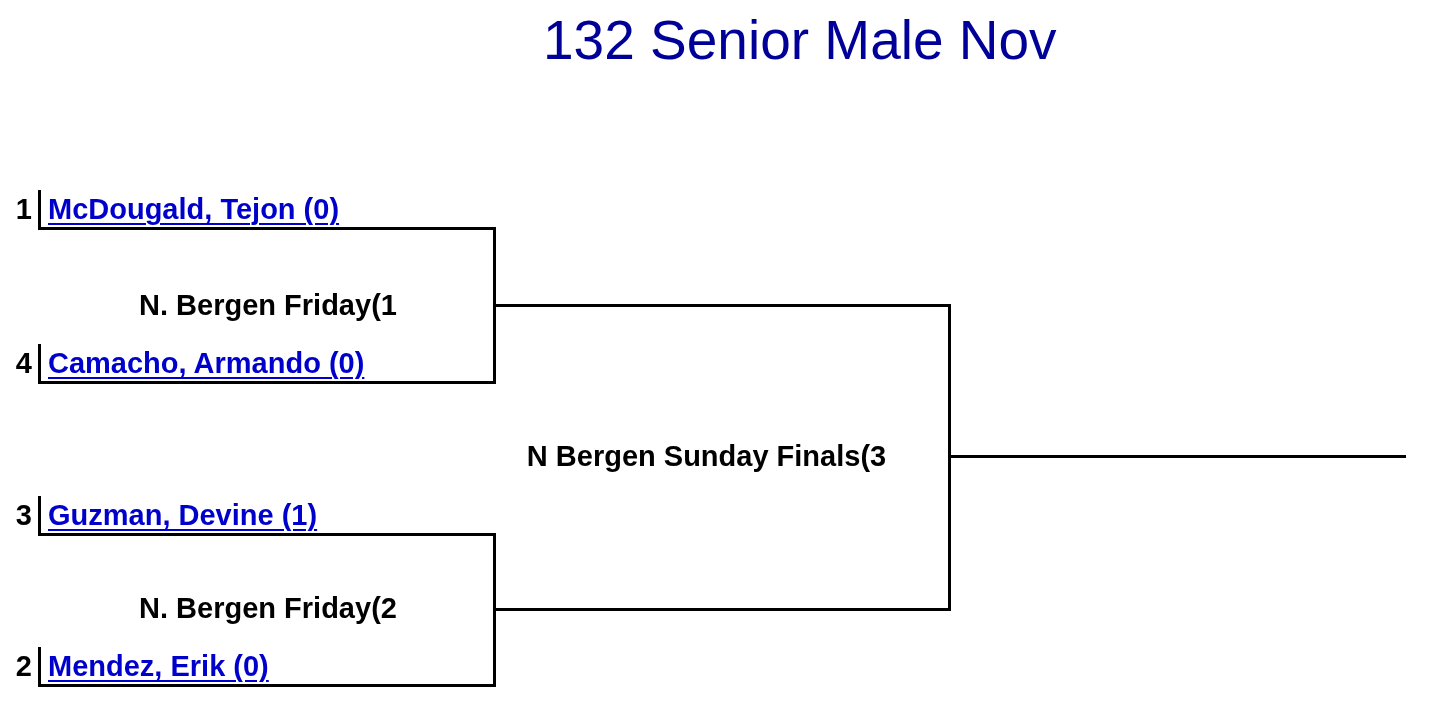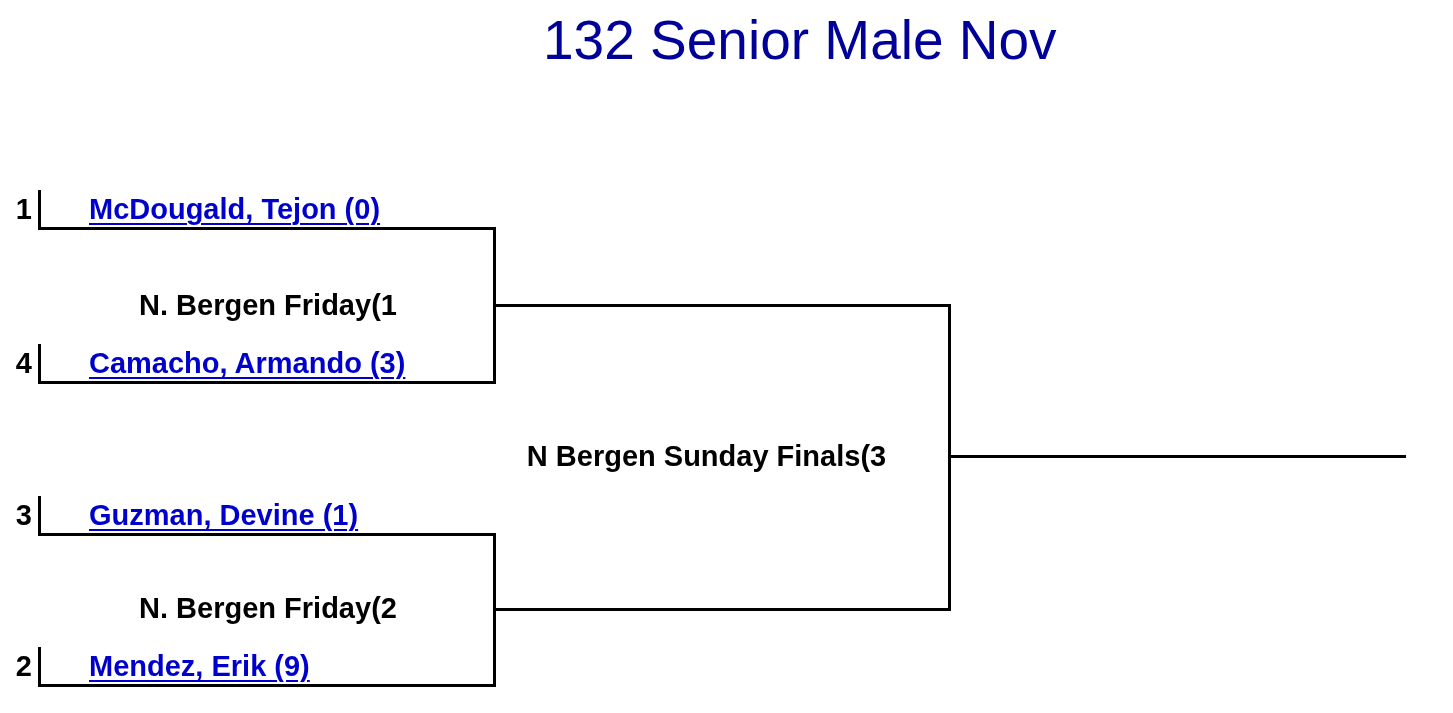--- a/index.html
+++ b/index.html
@@ -48,21 +48,20 @@
   .wrestler {
     font-size: 29px;
     line-height: 1;
     font-weight: 700;
     color: #0000cc;
     text-decoration: underline;
     text-decoration-thickness: 2px;
     text-underline-offset: 4px;
     white-space: nowrap;
     cursor: pointer;
-    margin-left: 41px;
   }
   .match-row {
     display: flex;
     justify-content: center;
     align-items: center;
     height: 32px;
   }
   .match-label, .match-number {
     font-size: 29px;
     line-height: 1;
@@ -83,39 +82,39 @@
   <div class="abs wrestler" style="left:48px; top:195px;">McDougald, Tejon (0)</div>
   <div class="abs hline" style="left:38px; top:227px; width:458px;"></div>
 
   <div class="abs match-row" style="left:48px; top:289px; width:440px;">
     <span class="match-label">N. Bergen Friday</span>
     <span class="match-number">(1</span>
   </div>
 
   <div class="abs seed-num" style="left:0px; top:349px;">4</div>
   <div class="abs tick" style="left:38px; top:344px; height:40px;"></div>
-  <div class="abs wrestler" style="left:48px; top:349px;">Camacho, Armando (3)</div>
+  <div class="abs wrestler" style="left:48px; top:349px;">Camacho, Armando (0)</div>
   <div class="abs hline" style="left:38px; top:381px; width:458px;"></div>
 
   <div class="abs vline" style="left:493px; top:227px; height:157px;"></div>
   <div class="abs hline" style="left:494px; top:304px; width:457px;"></div>
 
   <div class="abs seed-num" style="left:0px; top:501px;">3</div>
   <div class="abs tick" style="left:38px; top:496px; height:40px;"></div>
   <div class="abs wrestler" style="left:48px; top:501px;">Guzman, Devine (1)</div>
   <div class="abs hline" style="left:38px; top:533px; width:458px;"></div>
 
   <div class="abs match-row" style="left:48px; top:592px; width:440px;">
     <span class="match-label">N. Bergen Friday</span>
     <span class="match-number">(2</span>
   </div>
 
   <div class="abs seed-num" style="left:0px; top:652px;">2</div>
   <div class="abs tick" style="left:38px; top:647px; height:40px;"></div>
-  <div class="abs wrestler" style="left:48px; top:652px;">Mendez, Erik (9)</div>
+  <div class="abs wrestler" style="left:48px; top:652px;">Mendez, Erik (0)</div>
   <div class="abs hline" style="left:38px; top:684px; width:458px;"></div>
 
   <div class="abs vline" style="left:493px; top:533px; height:154px;"></div>
   <div class="abs hline" style="left:494px; top:608px; width:457px;"></div>
 
   <div class="abs match-row" style="left:500px; top:440px; width:413px;">
     <span class="match-label">N Bergen Sunday Finals</span>
     <span class="match-number">(3</span>
   </div>
   <div class="abs vline" style="left:948px; top:304px; height:307px;"></div>

